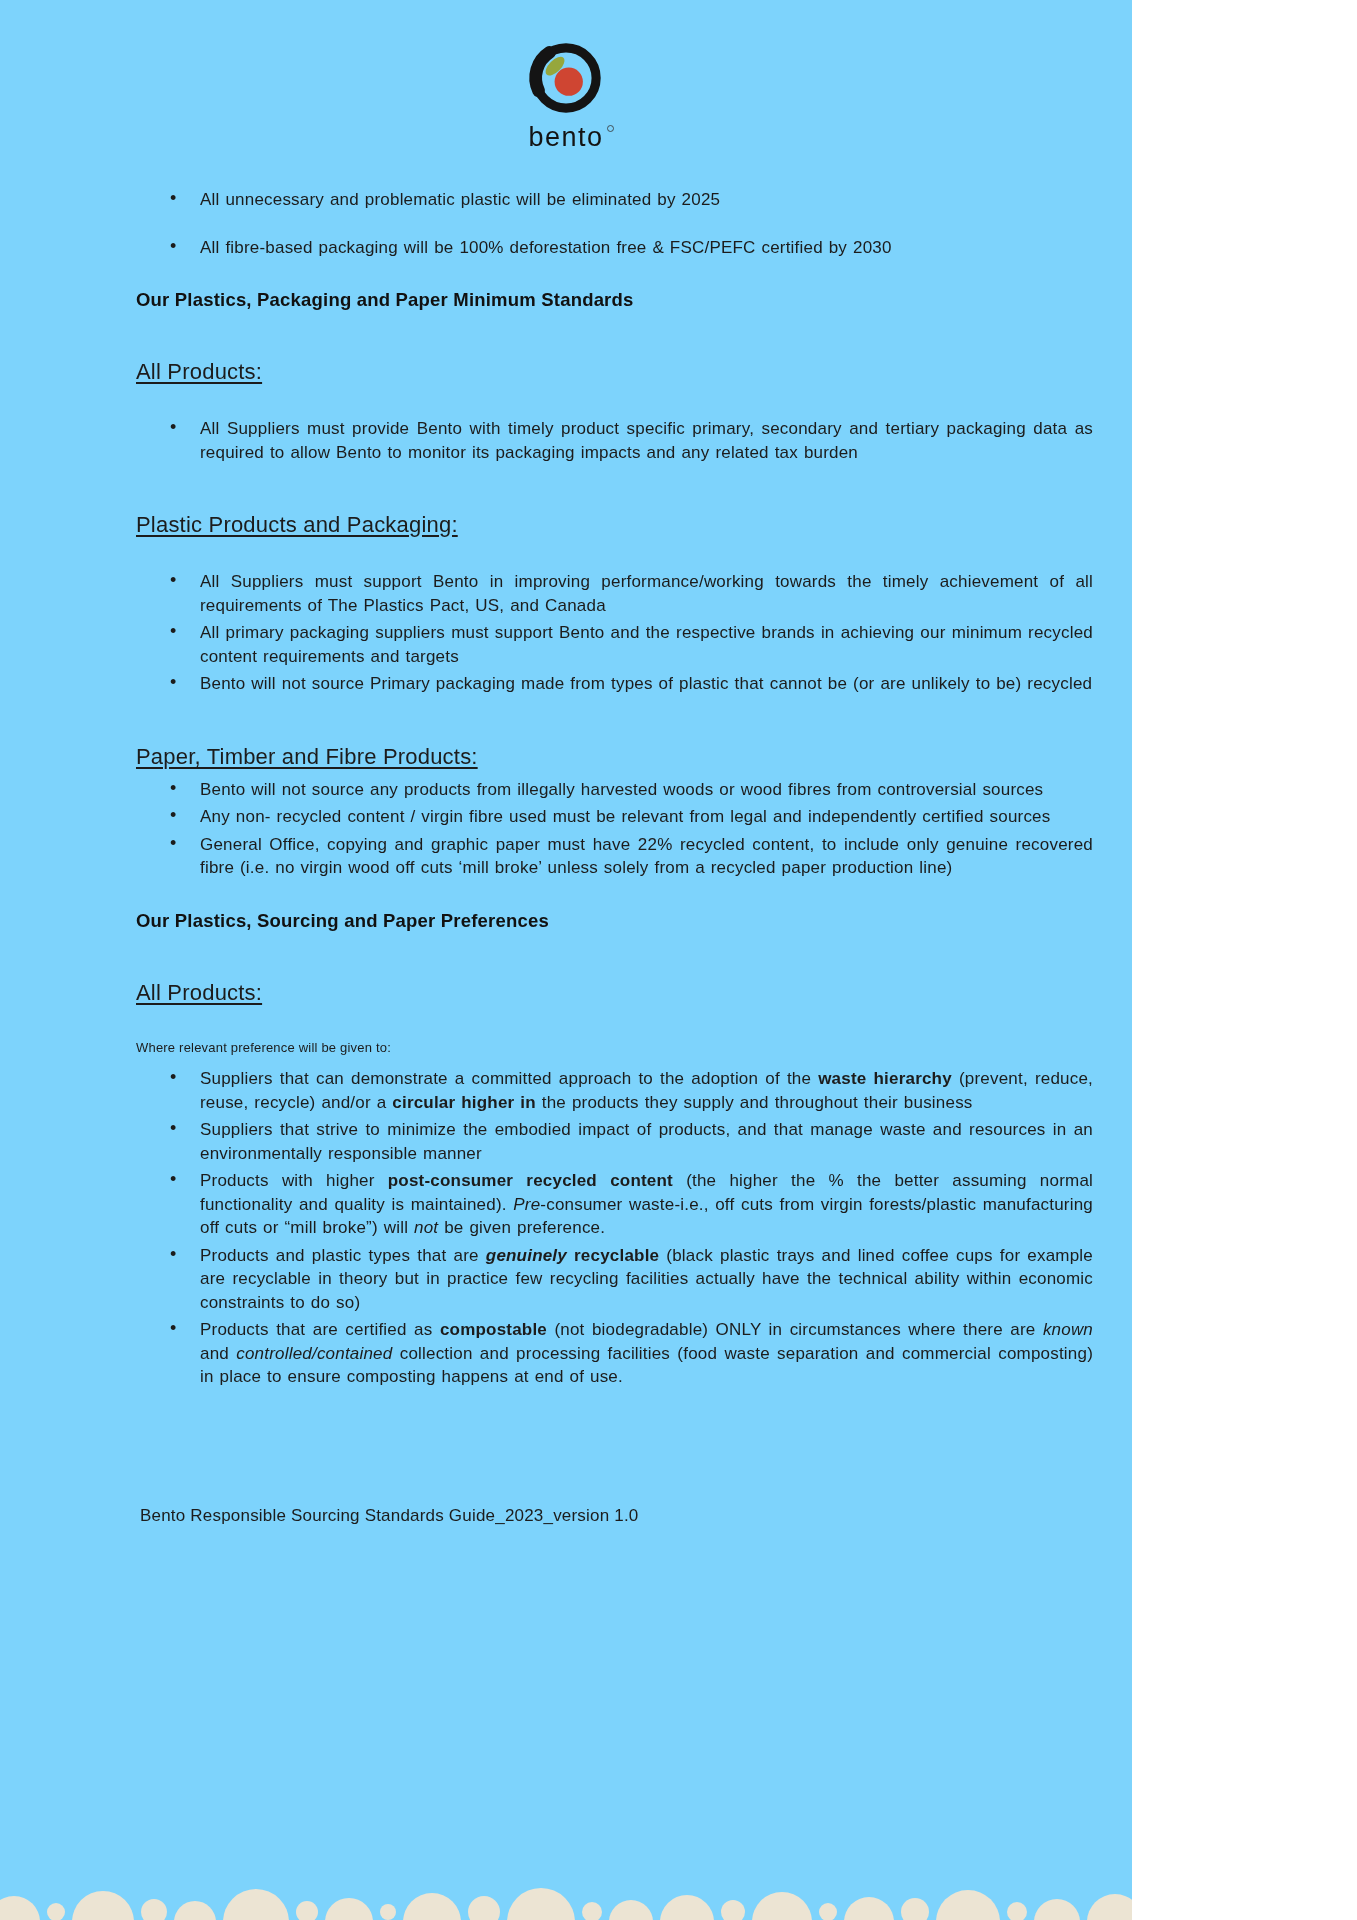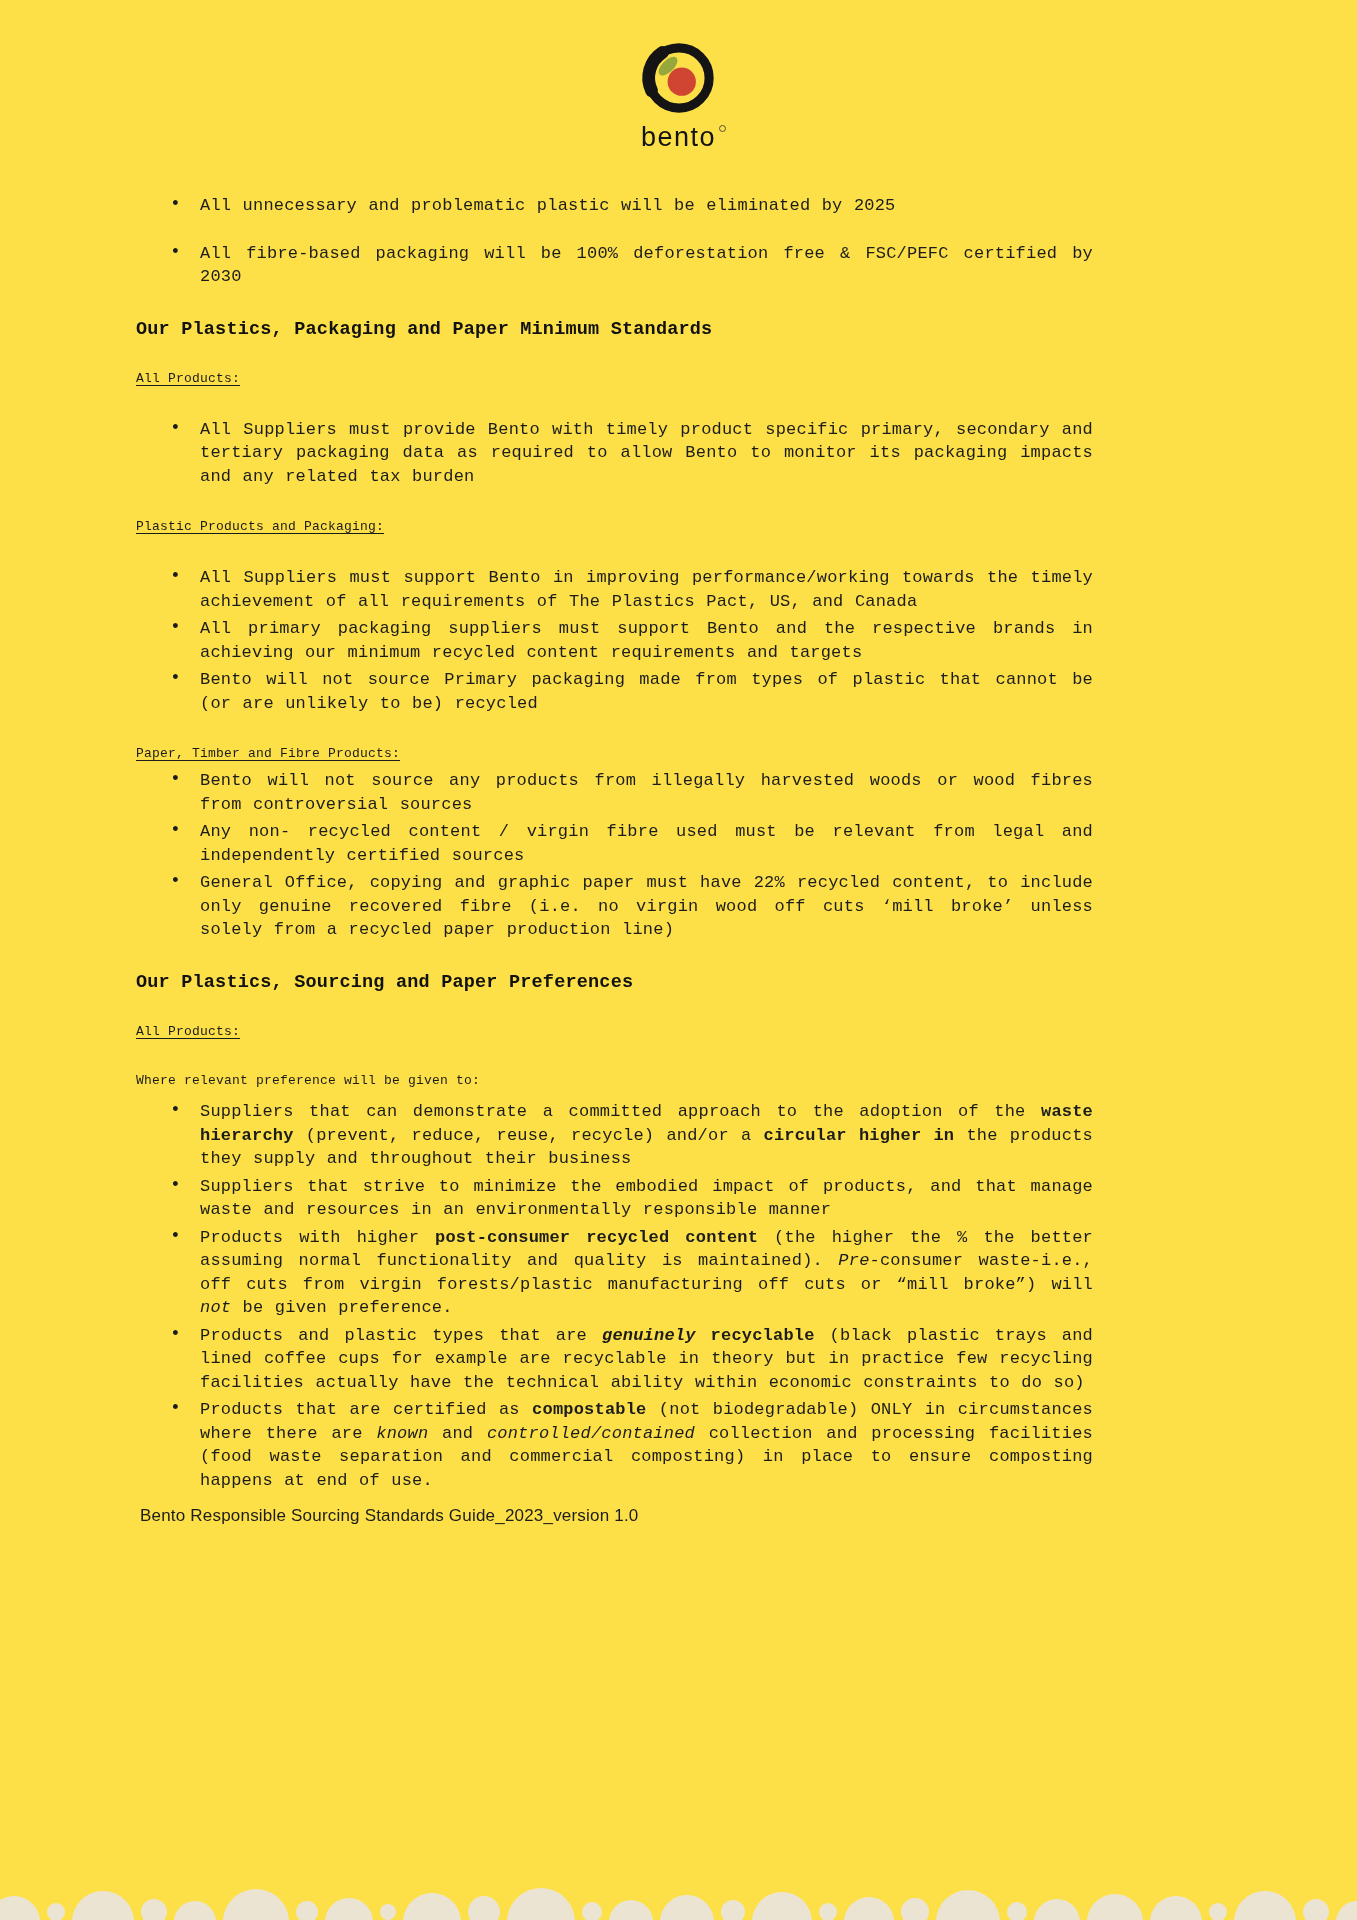--- a/index.html
+++ b/index.html
@@ -1,20 +1,20 @@
 <!DOCTYPE html>
 <html><head>
 <meta charset="utf-8">
 <style>
   html, body { margin: 0; padding: 0; background: #ffffff; }
   .page {
     position: relative;
-    width: 1357px;
+    width: 1132px;
     height: 1920px;
-    background: #fde047;
+    background: #7dd3fc;
     overflow: hidden;
     font-family: "Liberation Sans", sans-serif;
     color: #1c1c1c;
   }
   
   .logo-wrap {
     padding-top: 36px;
     width: 100%;
     display: flex;
     flex-direction: column;
@@ -35,34 +35,33 @@
     width: 5px;
     height: 5px;
     border: 1px solid #333;
     border-radius: 50%;
     opacity: .8;
   }
   
   .content {
     position: absolute;
     left: 136px;
-    top: 162px;
+    top: 156px;
     width: 957px;
-    font-family: Liberation Mono, monospace;
   }
   .heading {
     margin-top: 30px;
     font-size: 18.5px;
     font-weight: 700;
     letter-spacing: 0.2px;
     color: #111;
   }
   .subheading {
-    margin-top: 31px;
-    font-size: 13px;
+    margin-top: 48px;
+    font-size: 22px;
     letter-spacing: 0.2px;
     text-decoration: underline;
     text-underline-offset: 3px;
   }
   .para {
     margin: 30px 0 0 0;
     font-size: 13px;
     line-height: 23.5px;
     letter-spacing: 0.2px;
   }

